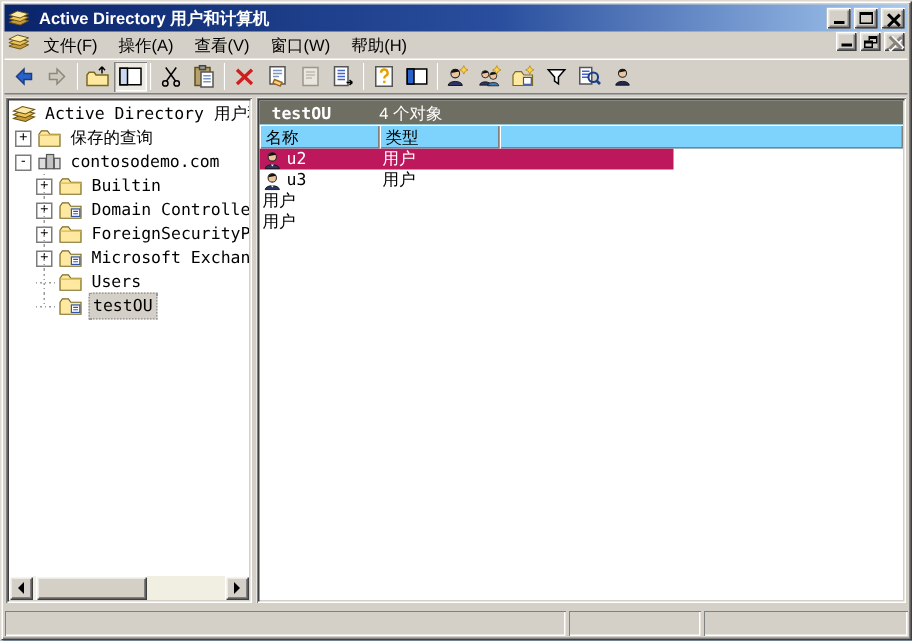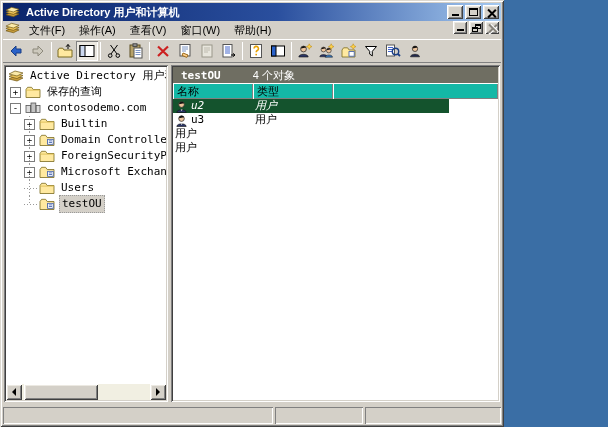--- a/index.html
+++ b/index.html
@@ -1,20 +1,20 @@
 <!DOCTYPE html>
 <html><head>
 <meta charset="utf-8">
 <style>
   * { margin:0; padding:0; box-sizing:border-box; }
   html,body { background:#3a6ea5; }
   body { font-family:"Liberation Sans", sans-serif; }
 
   #window{
-    width:504px; height:427px; position:relative; background:#D4D0C8;
+    width:608px; height:427px; position:relative; background:#D4D0C8;
     box-shadow: inset 1px 1px #dcd8d0, inset -1px -1px #404040,
                 inset 2px 2px #fff,    inset -2px -2px #808080;
     padding:3px; display:flex; flex-direction:column;
   }
 
   
   .titlebar{
     height:18px; flex:none; display:flex; align-items:center; padding:0 2px;
     background:linear-gradient(90deg,#0a246a 0%,#2a4f9e 55%,#a6caf0 100%);
   }
@@ -89,29 +89,29 @@
   .sb-track{ flex:1; position:relative; background:#f1efe2; }
   .sb-thumb{ position:absolute; left:2px; top:0; width:74px; height:16px; background:#d4d0c8;
     box-shadow: inset 1px 1px #fff, inset -1px -1px #404040, inset 2px 2px #ece9e2, inset -2px -2px #808080; }
 
   
   .list-pane{ flex:1; min-width:0; display:flex; flex-direction:column; overflow:hidden; }
   .descbar{ height:16px; flex:none; background:#6f6e62; color:#fff; display:flex; align-items:center;
     font-size:11px; padding:0 8px; }
   .descbar .t{ font:bold 11px "DejaVu Sans Mono",monospace; }
   .descbar .c{ margin-left:32px; }
-  .lheader{ height:16px; flex:none; display:flex; background:#14b8a6; }
+  .lheader{ height:16px; flex:none; display:flex; background:#7dd3fc; }
   .hcell{ box-shadow: inset 1px 1px #fff, inset -1px -1px #808080; padding:1px 4px;
     font-size:11px; flex:none; overflow:hidden; white-space:nowrap; }
   .hc-name{ width:80px; } .hc-type{ width:80px; } .hc-desc{ width:116px; } .hc-fill{ flex:1; }
   .lbody{ flex:1; overflow:hidden; }
   .lrow{ height:14px; display:flex; align-items:center; }
   .band{ width:276px; height:14px; display:flex; align-items:center;
     font:11px/14px "DejaVu Sans Mono","DejaVu Sans",monospace; color:#000; }
-  .lrow.sel .band{ background:#14532d; color:#fff;font-style:italic; }
+  .lrow.sel .band{ background:#be185d; color:#fff; }
   .c-name{ width:80px; flex:none; display:flex; align-items:center; gap:3px; padding-left:2px; overflow:hidden;}
   .c-type{ width:80px; flex:none; padding-left:2px; } .c-desc{ width:116px; flex:none; padding-left:2px; }
   .uicon{ width:13px; height:13px; flex:none; }
 
   
   .statusbar{ height:20px; flex:none; display:flex; gap:2px; padding-top:3px; }
   .ssec{ box-shadow: inset 1px 1px #808080, inset -1px -1px #fff; height:17px; }
   .s1{ flex:1; } .s2{ width:88px; flex:none; } .s3{ width:136px; flex:none; }
   .watermark{ position:absolute; right:5px; bottom:4px; z-index:5; color:#e23b3b;
     font:bold 17px "Liberation Sans",sans-serif; letter-spacing:0; }

